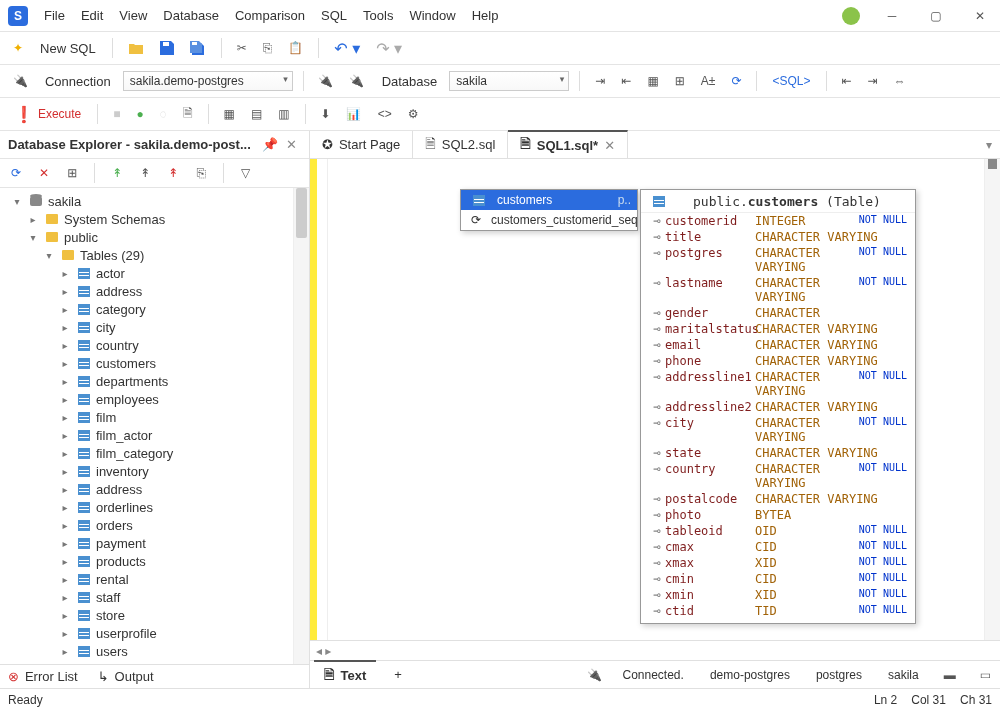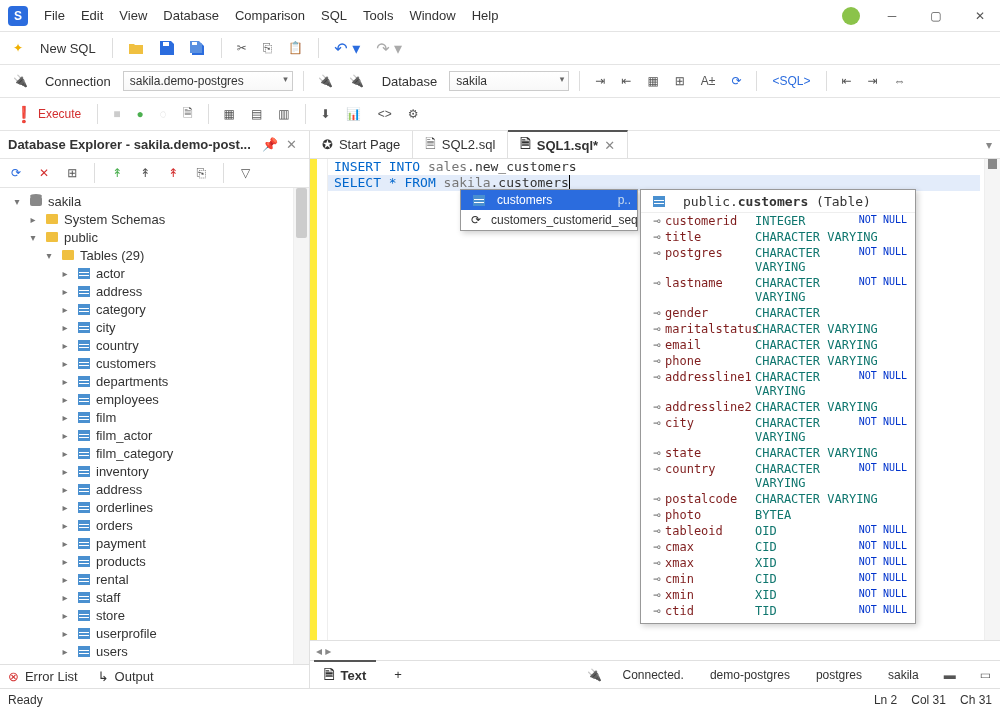--- a/index.html
+++ b/index.html
@@ -49,24 +49,24 @@
 .editor-line.highlight { background: #e3ecfa; }
 .kw { color: #0066cc; }
 .ident { color: #777; }
 .cursor { border-right: 1px solid #000; }
 .autocomplete { position: absolute; top: 30px; left: 150px; width: 178px; border: 1px solid #999; background: #fff; box-shadow: 2px 2px 6px rgba(0,0,0,0.2); font-family: "Segoe UI", sans-serif; font-size: 12px; }
 .ac-item { padding: 2px 6px; display: flex; align-items: center; gap: 6px; cursor: pointer; }
 .ac-item.selected { background: #2b6cde; color: #fff; }
 .ac-hint { margin-left: auto; color: #888; }
 .ac-item.selected .ac-hint { color: #cde; }
 .info-panel { position: absolute; top: 30px; left: 330px; width: 276px; border: 1px solid #999; background: #fff; box-shadow: 2px 2px 6px rgba(0,0,0,0.2); font-size: 12px; padding-bottom: 4px; }
-.info-header { padding: 3px 6px; display: flex; align-items: center; gap: 12px; font-size: 13px; border-bottom: 1px solid #eee; }
+.info-header { padding: 3px 6px; display: flex; align-items: center; gap: 22px; font-size: 13px; border-bottom: 1px solid #eee; }
 .info-row { display: flex; padding: 1px 8px; font-size: 12px; }
 .col-name { width: 90px; color: #7f1d1d; }
-.col-type { flex: 1; color: #0f766e; }
+.col-type { flex: 1; color: #a16207; }
 .col-null { color: #0033cc; font-size: 10px; }
 .bottom-tabs { border-top: 1px solid #e0e0e0; display: flex; align-items: center; height: 28px; padding: 0 4px; gap: 8px; }
 .bottom-tab { padding: 3px 10px; display: flex; align-items: center; gap: 6px; cursor: pointer; font-size: 13px; }
 .bottom-tab.active { font-weight: bold; border-top: 2px solid #555; }
 .statusbar-right { margin-left: auto; display: flex; align-items: center; gap: 14px; }
 .status-pill { padding: 2px 6px; }
 .window-status { height: 22px; border-top: 1px solid #e0e0e0; display: flex; align-items: center; padding: 0 8px; font-size: 12px; }
 .ws-right { margin-left: auto; display: flex; gap: 14px; align-items: flex-end; }
 .konn-icon { color: #4caf50; }
 .mouse-cursor { position: absolute; left: 240px; top: 40px; pointer-events: none; }
@@ -402,24 +402,20 @@
           <span class="tab-close">✕</span>
         </div>
       <span style="margin-left:auto;padding:0 8px;color:#888;cursor:pointer">▾</span>
     </div>
 
     <div class="editor">
       <div class="editor-gutter"></div>
       <div style="position:absolute;right:0;top:0;bottom:0;width:16px;background:#f5f5f5;border-left:1px solid #eee">
         <div style="position:absolute;top:0;left:3px;right:3px;height:10px;background:#888"></div>
       </div>
-      <div class="editor-text">
-        <div class="editor-line"><span class="kw">INSERT INTO </span><span class="ident">sales</span><span>.new_customers</span></div>
-        <div class="editor-line highlight"><span class="kw">SELECT * FROM </span><span class="ident">sakila</span><span class="cursor">.customers</span></div>
-      </div>
 
       <div class="autocomplete">
         <div class="ac-item selected">
           <span class="tree-icon">
               <span class="table-icon"></span>
             </span>
           <span>customers</span>
           <span class="ac-hint">p..</span>
         </div>
         <div class="ac-item">

